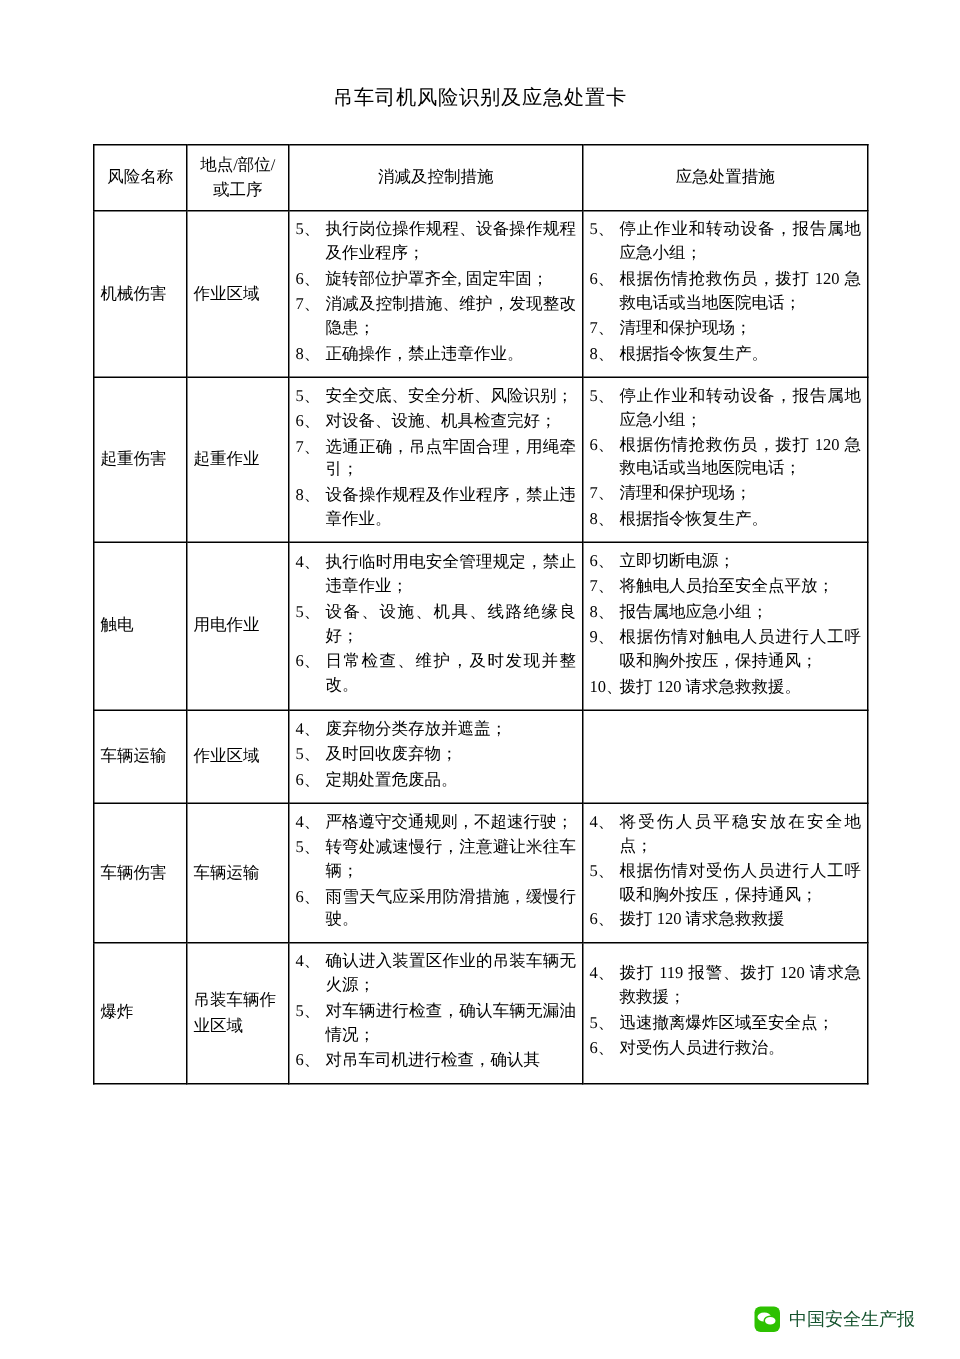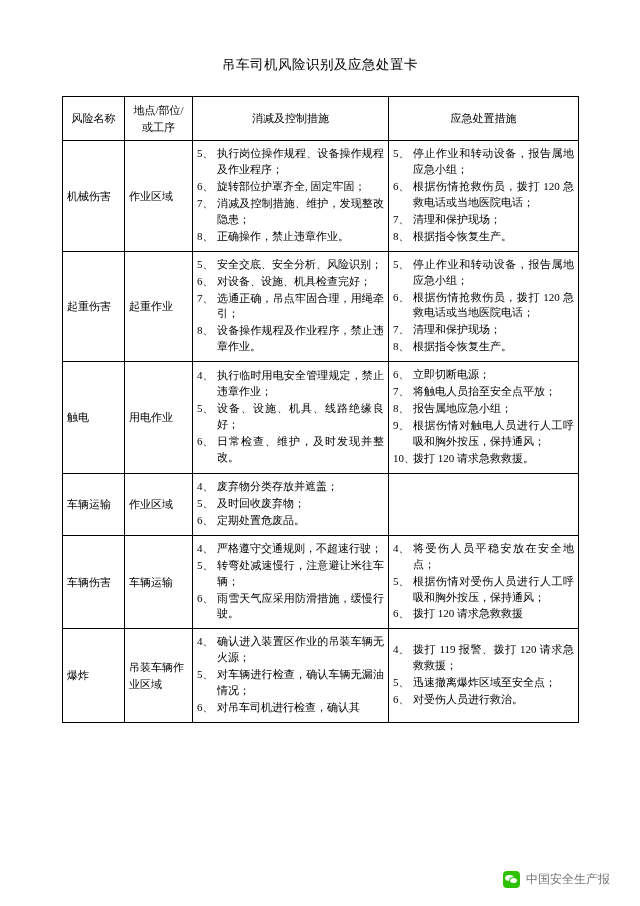--- a/index.html
+++ b/index.html
@@ -118,21 +118,21 @@
     width: 7px;
     height: 5px;
     background: #fff;
     border-radius: 50%;
     left: 7px;
     top: 7px;
     box-shadow: 0 0 0 1px #2dc100;
   }
   .footer-text {
     font-size: 12px;
-    color: #737373;
+    color: #14532d;
     font-family: "Liberation Sans", sans-serif;
   }
 </style>
 </head>
 <body>
 
 <div class="page">
 
   <div class="doc-title">吊车司机风险识别及应急处置卡</div>
 

